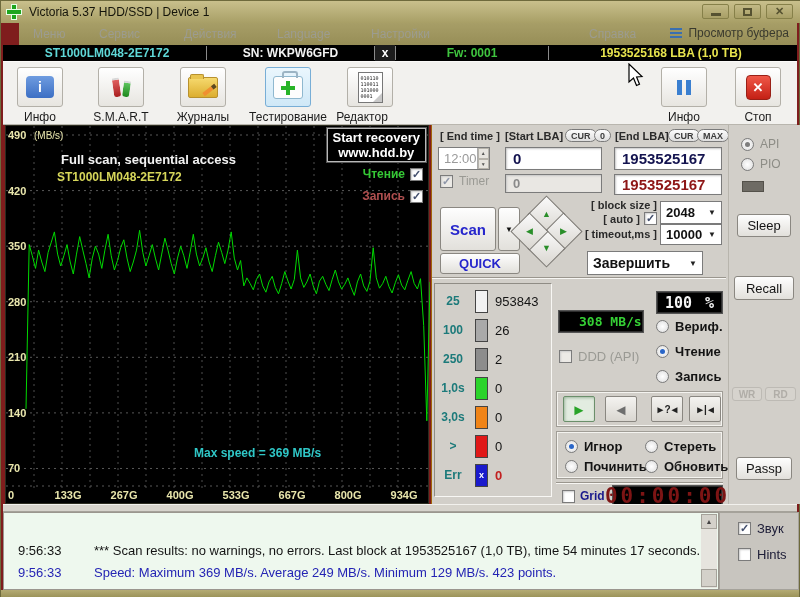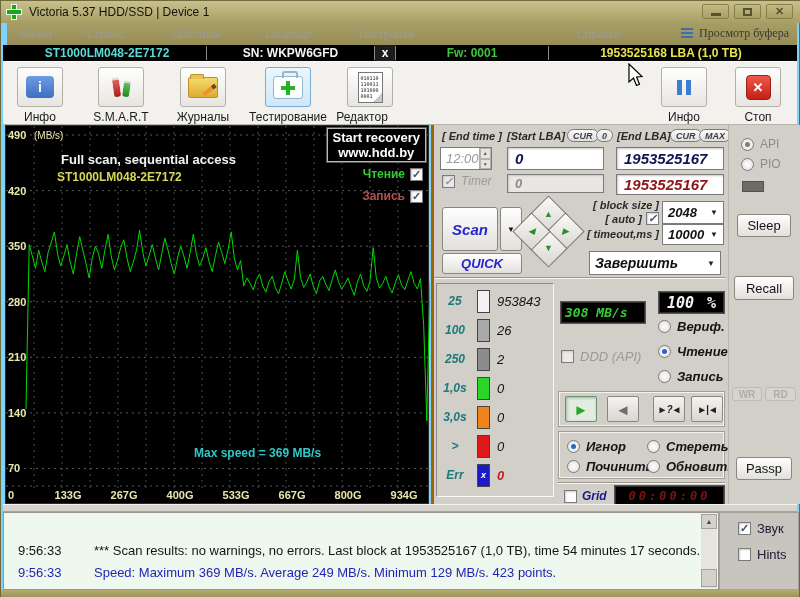--- a/index.html
+++ b/index.html
@@ -1,36 +1,36 @@
 <!DOCTYPE html>
 <html><head>
 <meta charset="utf-8">
 <style>
   * { margin:0; padding:0; box-sizing:border-box; }
   html,body { width:800px; height:597px; overflow:hidden; }
   body { font-family:"Liberation Sans", sans-serif; font-size:12px; color:#111; }
-  .win { position:relative; width:800px; height:597px; background:#7dd3fc; border:1px solid #6e6a3c; }
+  .win { position:relative; width:800px; height:597px; background:#7f1d1d; border:1px solid #6e6a3c; }
 
   
   .titlebar { position:absolute; left:0; top:0; width:800px; height:22px;
     background:linear-gradient(#c9c08c,#a89f66); display:flex; align-items:center; }
   .appicon { position:relative; width:14px; height:14px; margin-left:6px; }
   .appicon .v { position:absolute; left:5px; top:0; width:4px; height:14px; background:#1ea51e; box-shadow:0 0 0 1px #e6ffe6; }
   .appicon .h { position:absolute; left:0; top:5px; width:14px; height:4px; background:#1ea51e; box-shadow:0 0 0 1px #e6ffe6; }
   .apptitle { margin-left:8px; font-size:12px; color:#14140a; }
   .winbtns { position:absolute; right:8px; top:3px; display:flex; gap:5px; }
   .wbtn { width:27px; height:15px; border:1px solid #868049; border-radius:2px;
     background:linear-gradient(#c2b985,#a89f66); display:flex; align-items:center; justify-content:center; }
   .wbtn .mini { width:10px; height:3px; background:#565231; margin-top:6px; }
   .wbtn .rest { width:9px; height:8px; border:2px solid #565231; }
   .wbtn .xgl { font-size:11px; font-weight:bold; color:#565231; line-height:1; }
 
   
-  .menubar { position:absolute; left:6px; right:2px; top:22px; height:22px;
-    background:linear-gradient(#a79e67,#978e57);font-family:Liberation Serif, serif; }
+  .menubar { position:absolute; left:18px; right:2px; top:22px; height:22px;
+    background:linear-gradient(#a79e67,#978e57); }
   .mitem { position:absolute; top:4px; font-size:12px; color:#9c9c90; cursor:default; }
   .bufferview { position:absolute; right:8px; top:3px; display:flex; align-items:center; gap:6px; color:#3a3a2e; font-size:12px; }
   .buffericon { width:12px; height:11px;
     background:repeating-linear-gradient(#3a6fb0 0 2px, rgba(0,0,0,0) 2px 4px); }
 
   
   .drivebar { position:absolute; left:2px; right:2px; top:44px; height:16px; background:#000; }
   .dcell { position:absolute; top:0; height:16px; display:flex; align-items:center; justify-content:center; font-weight:bold; font-size:12px; }
   .vsep { position:absolute; top:1px; width:1px; height:14px; background:#8a8a8a; }
 
@@ -86,21 +86,21 @@
     font-size:9px; font-weight:bold; color:#3c3c3c; display:flex; align-items:center; }
   .inp { background:#fff; border:1px solid #7b7b7b; box-shadow:inset 1px 1px 2px #c6c6c6; display:flex; align-items:center; padding-left:7px;
     font-weight:bold; font-size:15px; color:#13134f; }
   .combo { background:#fff; border:1px solid #7b7b7b; display:flex; align-items:center; justify-content:space-between; padding:0 5px; }
   .combo .arr { font-size:8px; color:#222; }
   .lbl { font-size:11px; font-weight:bold; color:#2a2a2a; }
   .lcd { background:#000; border:1px solid #555; box-shadow:inset 0 0 0 1px #2e2e2e; display:flex; align-items:center;
     font-family:"DejaVu Sans Mono", monospace; font-weight:bold; }
 
   
-  .rpanel { position:absolute; left:430px; top:124px; width:297px; height:379px; background:#d2cfc9; border-left:3px solid #a16207;font-style:italic; }
+  .rpanel { position:absolute; left:430px; top:124px; width:297px; height:379px; background:#d2cfc9; border-left:1px solid #a16207; }
   .rpanel .abs, .sidecol .abs { position:absolute; }
   .divh { position:absolute; left:0; right:2px; top:152px; height:2px; border-top:1px solid #9a968e; border-bottom:1px solid #f7f6f3; }
   .spin { width:52px; height:23px; background:#fff; border:1px solid #7b7b7b; display:flex; }
   .spin .val { flex:1; display:flex; align-items:center; padding-left:5px; color:#9a9a9a; font-size:13px; }
   .spin .ud { width:15px; display:flex; flex-direction:column; border-left:1px solid #aaa; }
   .spin .ud div { flex:1; background:#e6e4df; border:1px solid #b5b2aa; font-size:5px; color:#555; display:flex; align-items:center; justify-content:center; }
   .counters { position:absolute; left:2px; top:158px; width:118px; height:214px;
     border:1px solid; border-color:#8f8c85 #f8f7f4 #f8f7f4 #8f8c85; }
   .crow { position:absolute; left:0; width:100%; height:26px; display:flex; align-items:center; }
   .crow .cl { width:36px; text-align:center; color:#1c7a7a; font-weight:bold; font-size:12px; }
@@ -359,21 +359,21 @@
     </div>
     <div class="abs combo" style="left:228px;top:76px;width:62px;height:23px;font-weight:bold;font-size:13px">
       <span>2048</span>
         <span class="arr">▼</span>
     </div>
     <div class="abs lbl" style="left:143px;top:103px;width:82px;text-align:right">[ timeout,ms ]</div>
     <div class="abs combo" style="left:228px;top:99px;width:62px;height:21px;font-weight:bold;font-size:13px">
       <span>10000</span>
         <span class="arr">▼</span>
     </div>
-    <div class="abs combo" style="left:155px;top:126px;width:132px;height:24px;font-weight:bold;font-size:14px">
+    <div class="abs combo" style="left:155px;top:126px;width:116px;height:24px;font-weight:bold;font-size:14px">
       <span>Завершить</span>
         <span class="arr">▼</span>
     </div>
 
     <div class="divh"></div>
 
     <div class="counters">
       <div class="crow" style="top:4px">
           <span class="cl">25</span>
           <span class="blk" style="background-color: rgb(242, 242, 242);"></span>
@@ -411,21 +411,21 @@
           </span>
           <span class="cv" style="font-weight: bold; color: rgb(194, 32, 32);">0</span>
         </div>
     </div>
 
     <div class="rsub">
       <div class="abs lcd" style="left:100px;top:8px;width:67px;height:23px;justify-content:space-between;padding:0 8px;color:#f4f4f4;font-size:15px">
         <span>100</span>
           <span>%</span>
       </div>
-      <div class="abs lcd" style="left:2px;top:18px;width:86px;height:23px;padding-left:4px;color:#35cf35;font-size:13px">308 MB/s</div>
+      <div class="abs lcd" style="left:2px;top:27px;width:86px;height:23px;padding-left:20px;color:#35cf35;font-size:13px">308 MB/s</div>
       <div class="abs" style="left:3px;top:66px;display:flex;align-items:center;gap:6px">
         <span class="cb dis"></span>
         <span style="color:#9a9a94;font-size:13px">DDD (API)</span>
       </div>
       <div class="radrow" style="left:100px;top:36px">
           <span class="rb"></span>
           <span>Вериф.</span>
         </div>
       <div class="radrow" style="left:100px;top:61px">
           <span class="rb sel"></span>
@@ -460,21 +460,21 @@
             <span class="rb"></span>
             <span>Обновить</span>
           </div>
       </div>
 
       <div class="abs" style="left:0;top:199px;width:167px;border-top:1px solid #9a968e;box-shadow:0 1px 0 #f7f6f3"></div>
       <div class="abs" style="left:6px;top:206px;display:flex;align-items:center;gap:5px">
         <span class="cb"></span>
         <span style="font-weight:bold;font-size:12px;color:#18188c">Grid</span>
       </div>
-      <div class="abs lcd" style="left:56px;top:202px;width:111px;height:22px;justify-content:center;color:#7d1414;font-size:12px;letter-spacing:3px">00:00:00</div>
+      <div class="abs lcd" style="left:56px;top:202px;width:111px;height:22px;justify-content:center;color:#7d1414;font-size:21px;letter-spacing:3px">00:00:00</div>
     </div>
   </div>
 
   <div class="sidecol">
     <div class="abs srad" style="left:12px;top:12px">
         <span class="rb dis sel"></span>
         <span>API</span>
       </div>
     <div class="abs srad" style="left:12px;top:32px">
         <span class="rb dis"></span>

